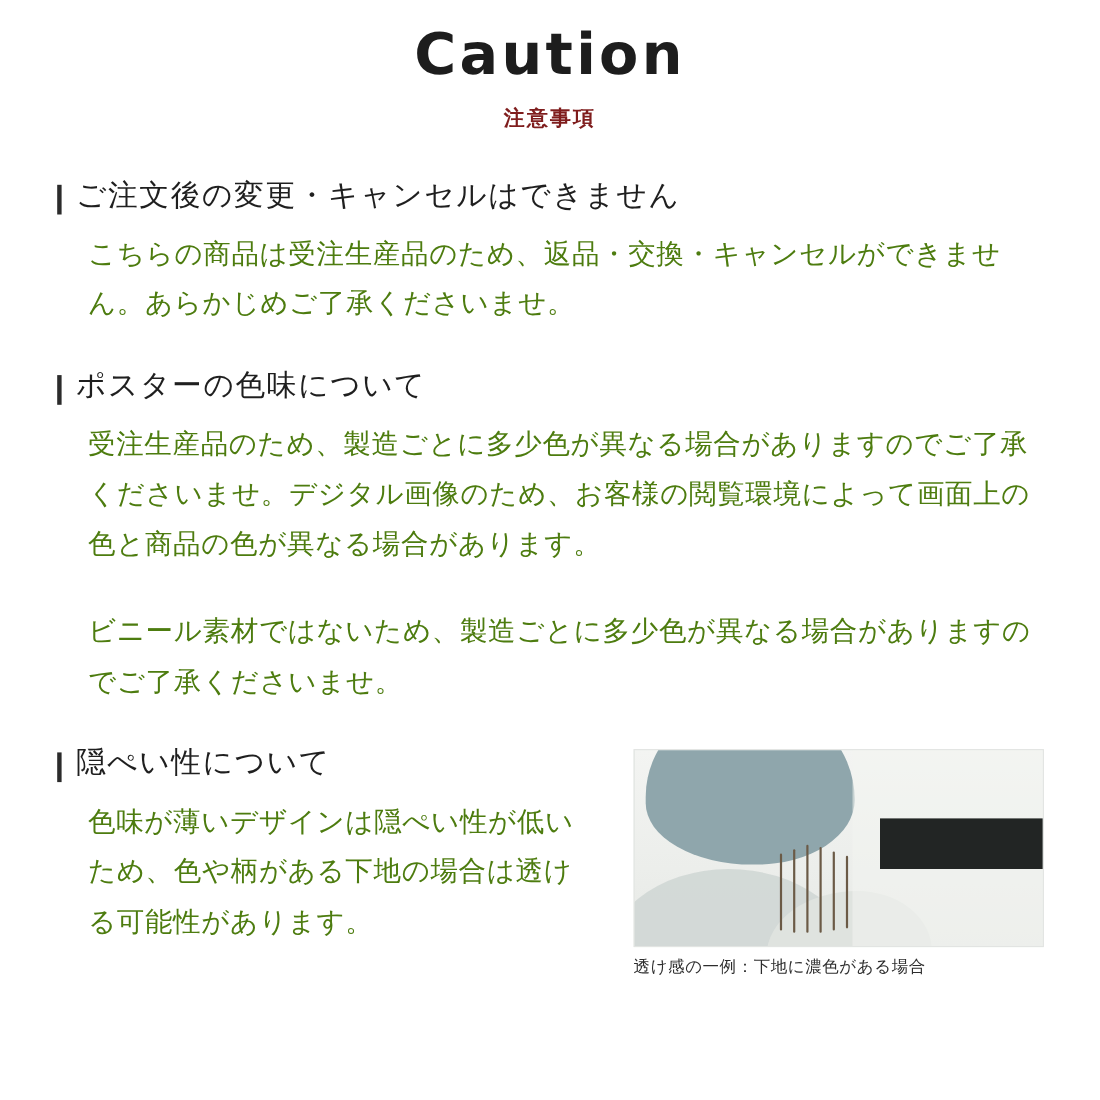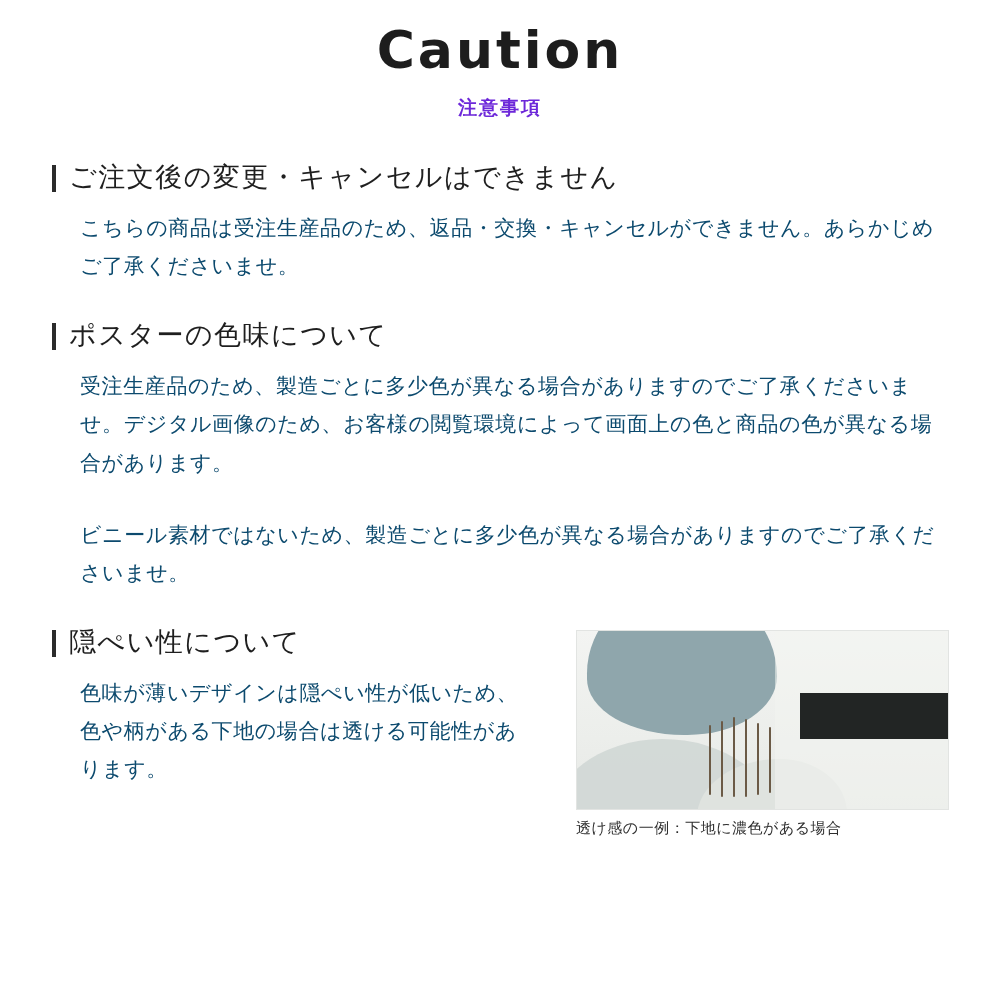--- a/index.html
+++ b/index.html
@@ -32,57 +32,57 @@
     font-weight: 700;
     letter-spacing: 3px;
     color: #1d1d1d;
     line-height: 1.1;
     margin: 0;
   }
   .header-subtitle {
     font-size: 19px;
     font-weight: 700;
     letter-spacing: 2px;
-    color: #6d28d9;
+    color: #7f1d1d;
     margin-top: 16px;
   }
 
   
   .content {
     padding: 40px 52px 0 52px;
   }
   .section {
     margin-bottom: 34px;
   }
   .section-heading {
     display: flex;
-    align-items: flex-start;
+    align-items: flex-end;
     gap: 13px;
     margin-bottom: 14px;
   }
   .heading-bar {
     display: block;
     width: 4px;
     height: 27px;
     background: #2b2b2b;
     margin-top: 4px;
     flex: 0 0 auto;
   }
   .heading-text {
     font-size: 27px;
     font-weight: 400;
     letter-spacing: 1.5px;
     color: #1f1f1f;
     line-height: 1.25;
   }
   .section-body {
-    font-size: 21px;
+    font-size: 25px;
     line-height: 1.82;
     letter-spacing: 0.6px;
-    color: #0c4a6e;
+    color: #4d7c0f;
     padding-left: 28px;
     max-width: 930px;
   }
 
   
   .split {
     display: flex;
     align-items: flex-start;
     gap: 4px;
   }

